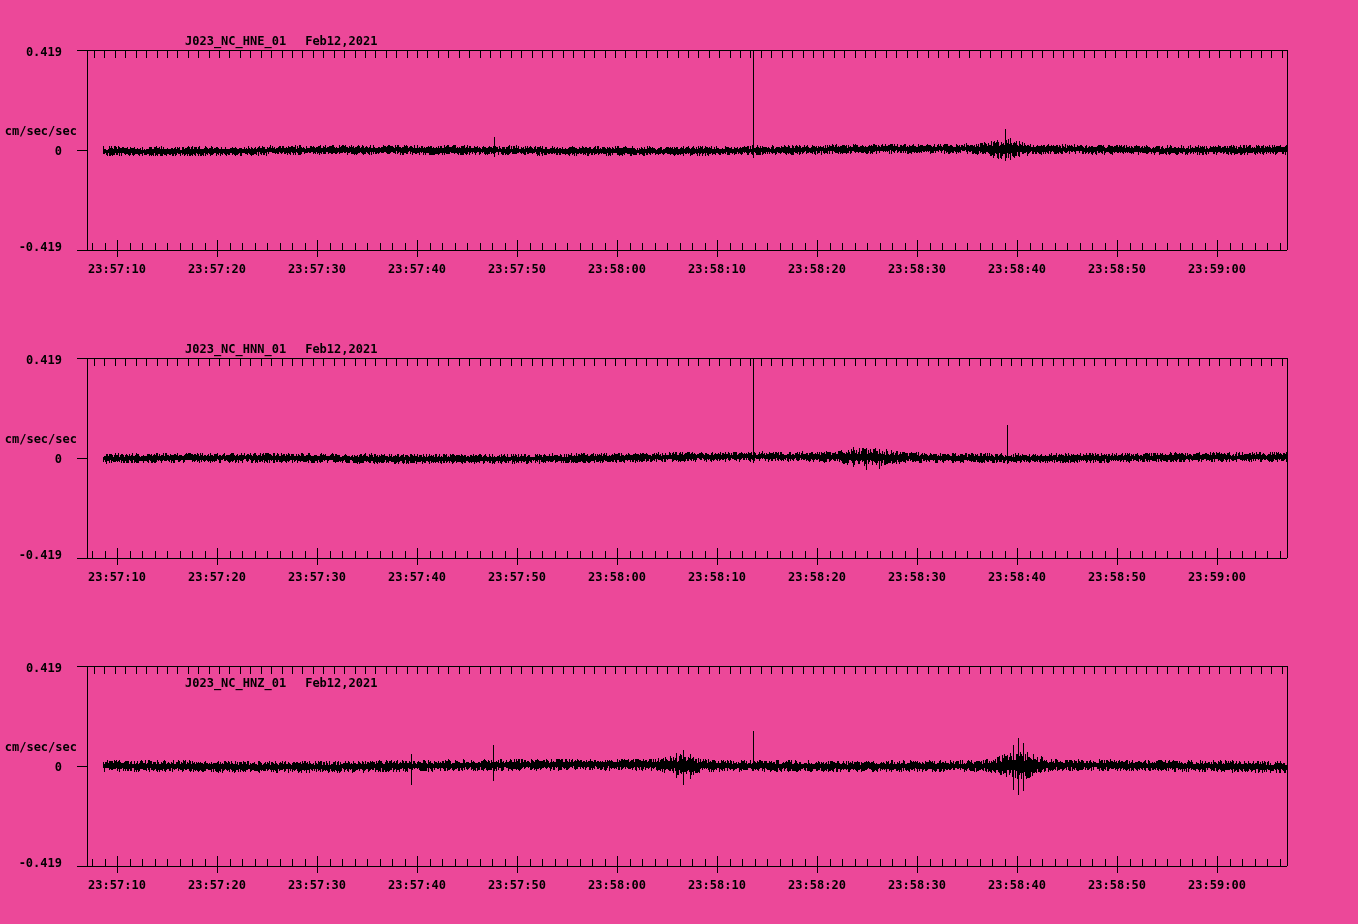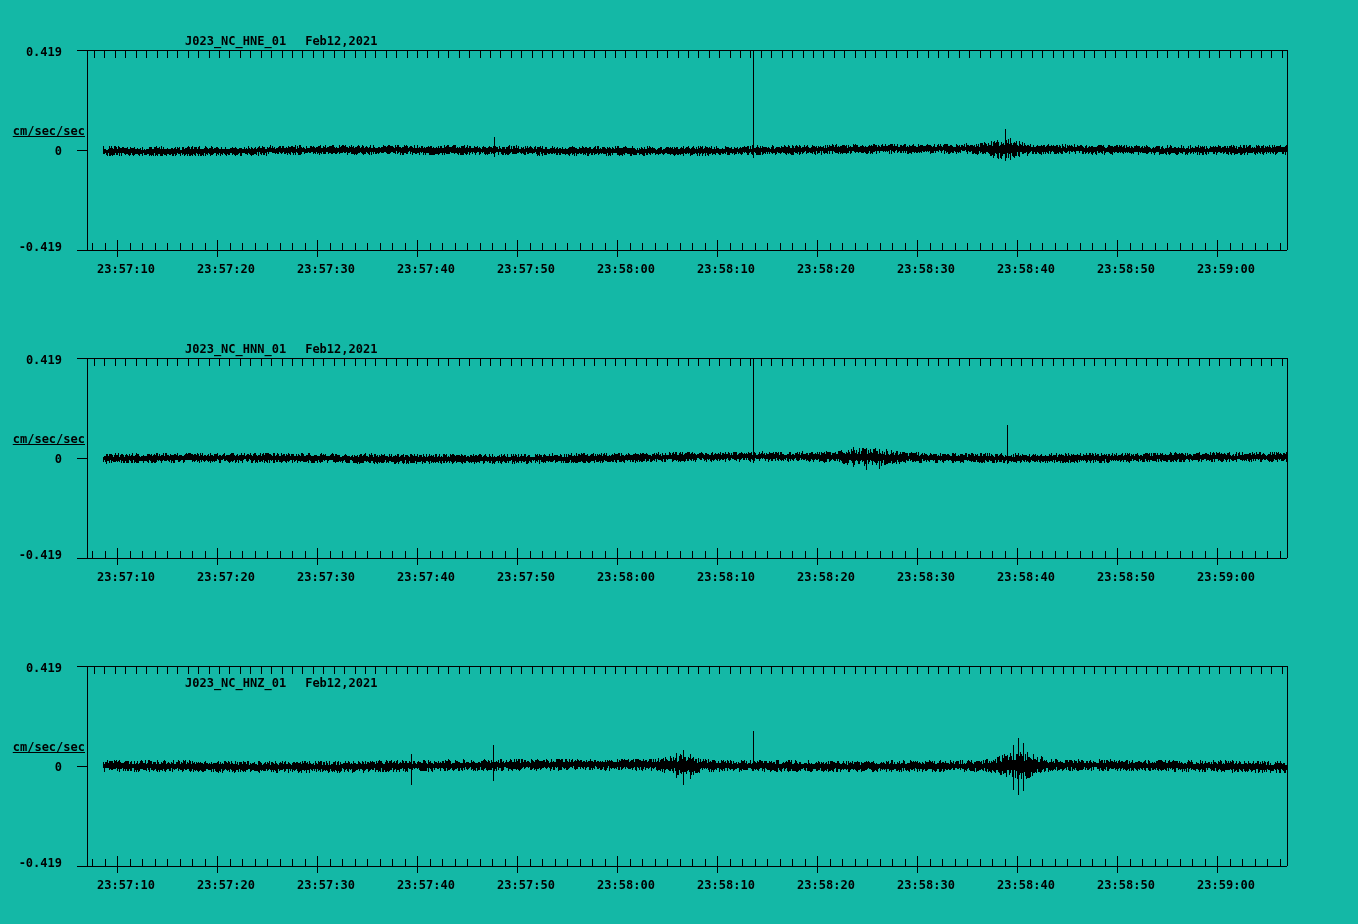--- a/index.html
+++ b/index.html
@@ -1,32 +1,32 @@
 <!DOCTYPE html>
 <html><head>
 <meta charset="utf-8">
 <style>
   html,body{margin:0;padding:0;background:#ffffff;}
   #screen{
     position:relative;
     width:1358px;height:924px;
-    background:#14b8a6;
+    background:#ec4899;
     font-family:"DejaVu Sans Mono","Liberation Mono",monospace;
     font-weight:bold;
     font-size:12px;
     color:#000;
     overflow:hidden;
   }
   #plot{position:absolute;left:0;top:0;shape-rendering:crispEdges;}
   #plot line,#plot path{stroke:#000;stroke-width:1;fill:none;}
   .panel-title{position:absolute;white-space:nowrap;line-height:13px;}
   .panel-title .date{margin-left:19px;}
   .ylab{position:absolute;left:0;width:62px;text-align:right;line-height:13px;}
-  .yunit{position:absolute;left:8px;width:77px;text-align:right;line-height:13px;text-decoration:underline;}
-  .xlab{position:absolute;transform:translateX(-50%);line-height:13px;white-space:nowrap;margin-left:9px;}
+  .yunit{position:absolute;left:0;width:77px;text-align:right;line-height:13px;}
+  .xlab{position:absolute;transform:translateX(-50%);line-height:13px;white-space:nowrap;}
 </style>
 </head>
 <body>
 
 <div id="screen">
   <svg id="plot" width="1358" height="924">
       <line x1="87" y1="50" x2="87" y2="250"></line>
       <line x1="1287" y1="50" x2="1287" y2="250"></line>
       <line x1="77" y1="50" x2="1287" y2="50"></line>
       <line x1="77" y1="250" x2="1287" y2="250"></line>

